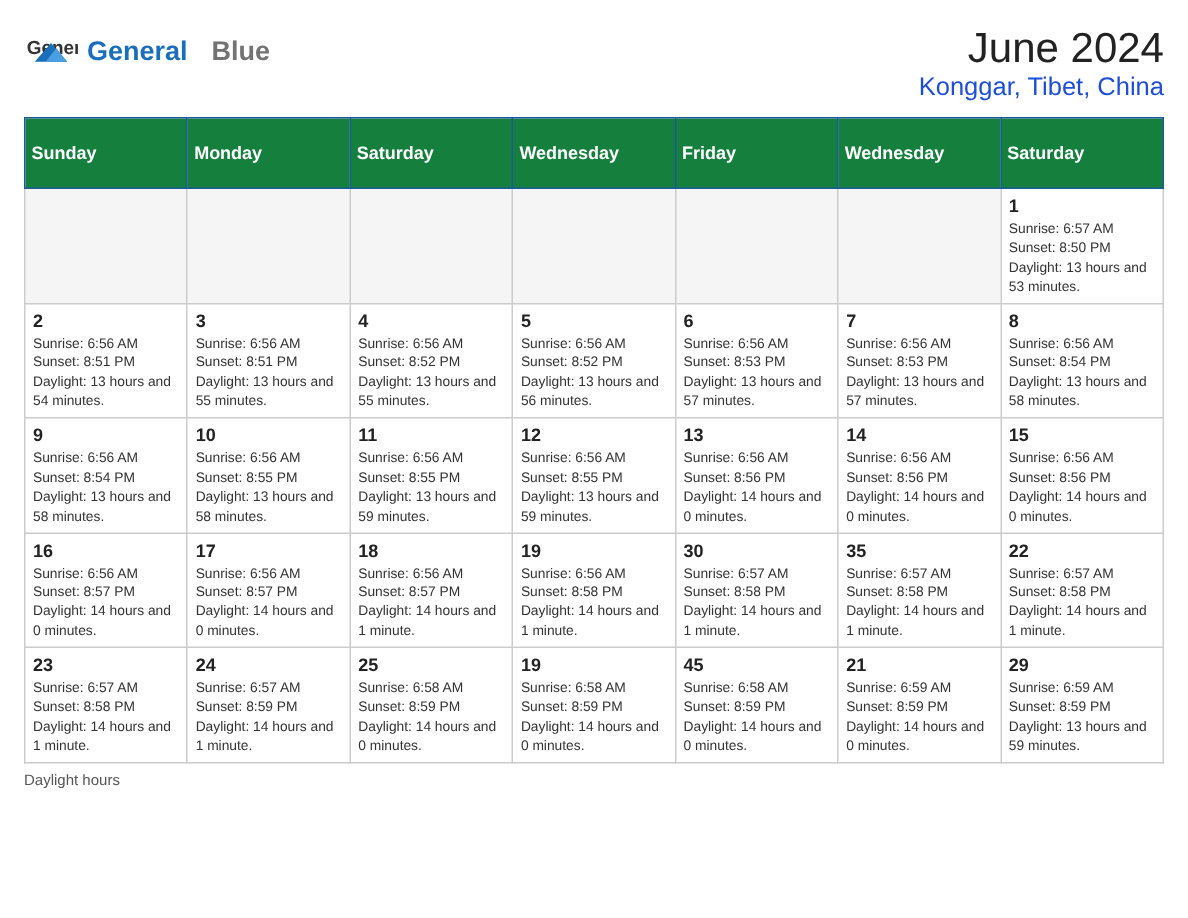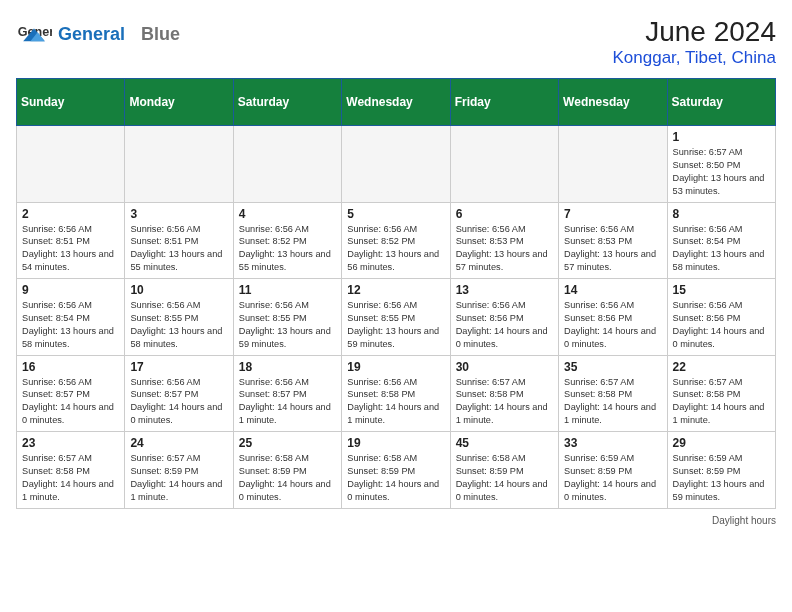--- a/index.html
+++ b/index.html
@@ -237,26 +237,26 @@
         </td>
         <td>
           <span class="day-number">19</span>
           <div class="day-info">Sunrise: 6:58 AM<br>Sunset: 8:59 PM<br>Daylight: 14 hours and 0 minutes.</div>
         </td>
         <td>
           <span class="day-number">45</span>
           <div class="day-info">Sunrise: 6:58 AM<br>Sunset: 8:59 PM<br>Daylight: 14 hours and 0 minutes.</div>
         </td>
         <td>
-          <span class="day-number">33</span>
+          <span class="day-number">21</span>
           <div class="day-info">Sunrise: 6:59 AM<br>Sunset: 8:59 PM<br>Daylight: 14 hours and 0 minutes.</div>
         </td>
         <td>
           <span class="day-number">29</span>
           <div class="day-info">Sunrise: 6:59 AM<br>Sunset: 8:59 PM<br>Daylight: 13 hours and 59 minutes.</div>
         </td>
       </tr>
     </tbody>
 </table>
 
-<div style="margin-top:6px; text-align:right; font-size:10px; color:#555;">
+<div style="margin-top:6px; text-align:left; font-size:10px; color:#555;">
   <span>Daylight hours</span>
 </div>
 
 </body></html>

